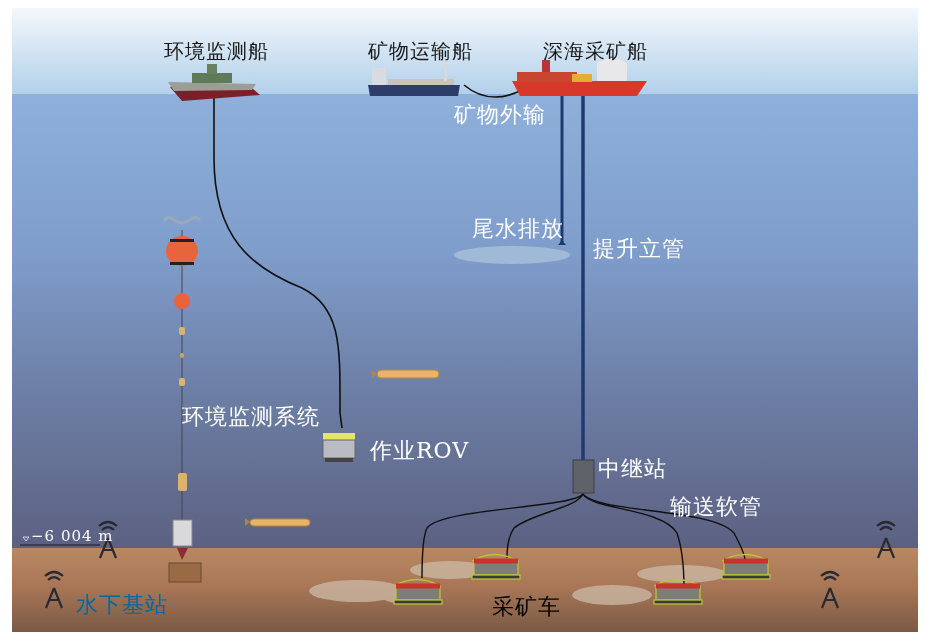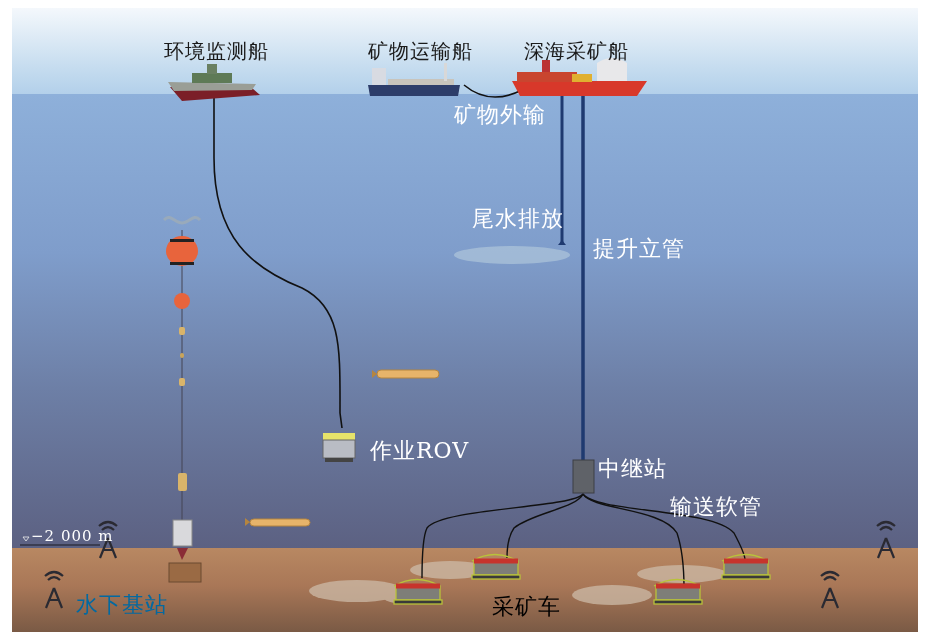--- a/index.html
+++ b/index.html
@@ -147,25 +147,26 @@
     </g>
 
     <g>
       <line x1="8" y1="537" x2="88" y2="537" stroke="#1a1a22" stroke-width="1.2"></line>
       <polygon points="11,529 17,529 14,533" fill="none" stroke="#eee" stroke-width="0.8"></polygon>
     </g>
   </svg>
 
   <div class="lbl dark" style="left:356px;top:30px;">矿物运输船</div>
   <div class="lbl dark" style="left:152px;top:30px;">环境监测船</div>
-  <div class="lbl dark" style="left:512px;top:30px;">深海采矿船</div>
+  <div class="lbl dark" style="left:531px;top:30px;">深海采矿船</div>
 
   <div class="lbl" style="left:442px;top:92px;">矿物外输</div>
-  <div class="lbl" style="left:460px;top:196px;">尾水排放</div>
+  <div class="lbl" style="left:460px;top:206px;">尾水排放</div>
   <div class="lbl" style="left:581px;top:226px;">提升立管</div>
+  <div class="lbl" style="left:170px;top:394px;">环境监测系统</div>
   <div class="lbl" style="left:358px;top:428px;">作业ROV</div>
   <div class="lbl" style="left:586px;top:446px;text-align:center;">中继站</div>
   <div class="lbl" style="left:658px;top:484px;">输送软管</div>
 
-  <div class="lbl" style="left:19px;top:519px;font-size:15px;">−2 000 m</div>
+  <div class="lbl" style="left:19px;top:519px;font-size:15px;">−6 004 m</div>
   <div class="lbl" style="left:64px;top:582px;color:#0369a1;">水下基站</div>
   <div class="lbl" style="left:480px;top:584px;color:#000000;">采矿车</div>
 </div>
 
 </body></html>

